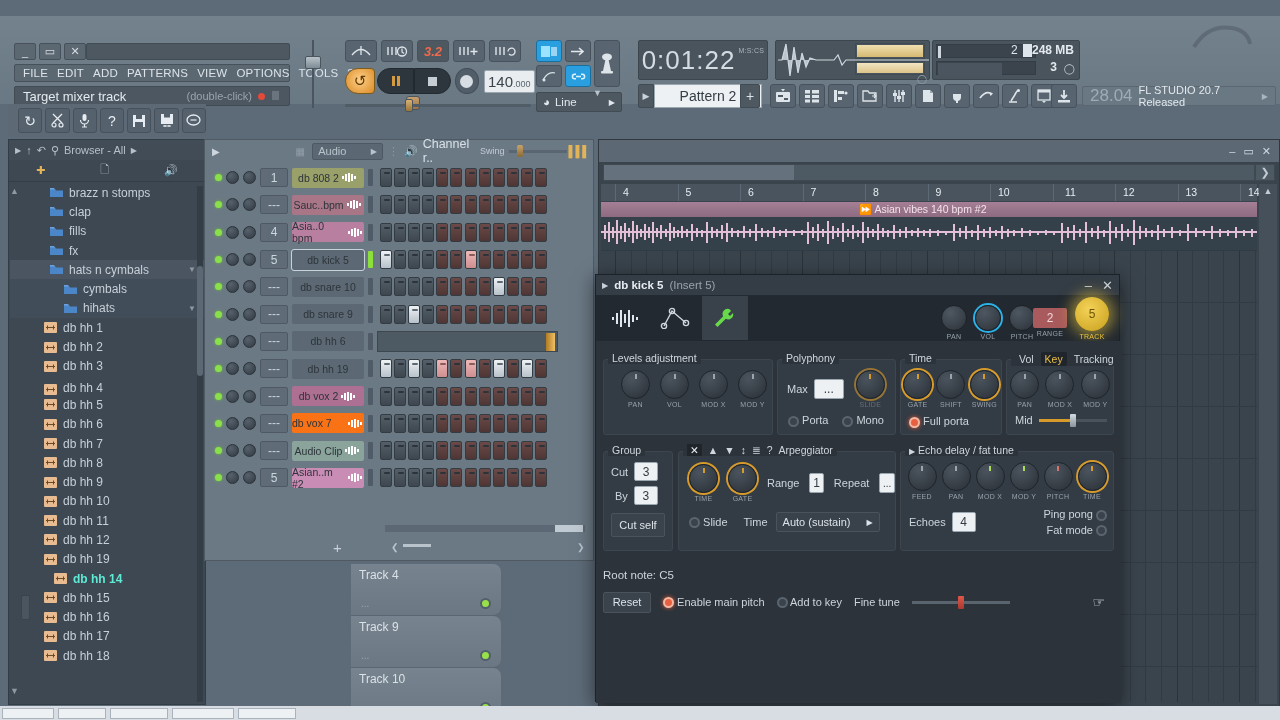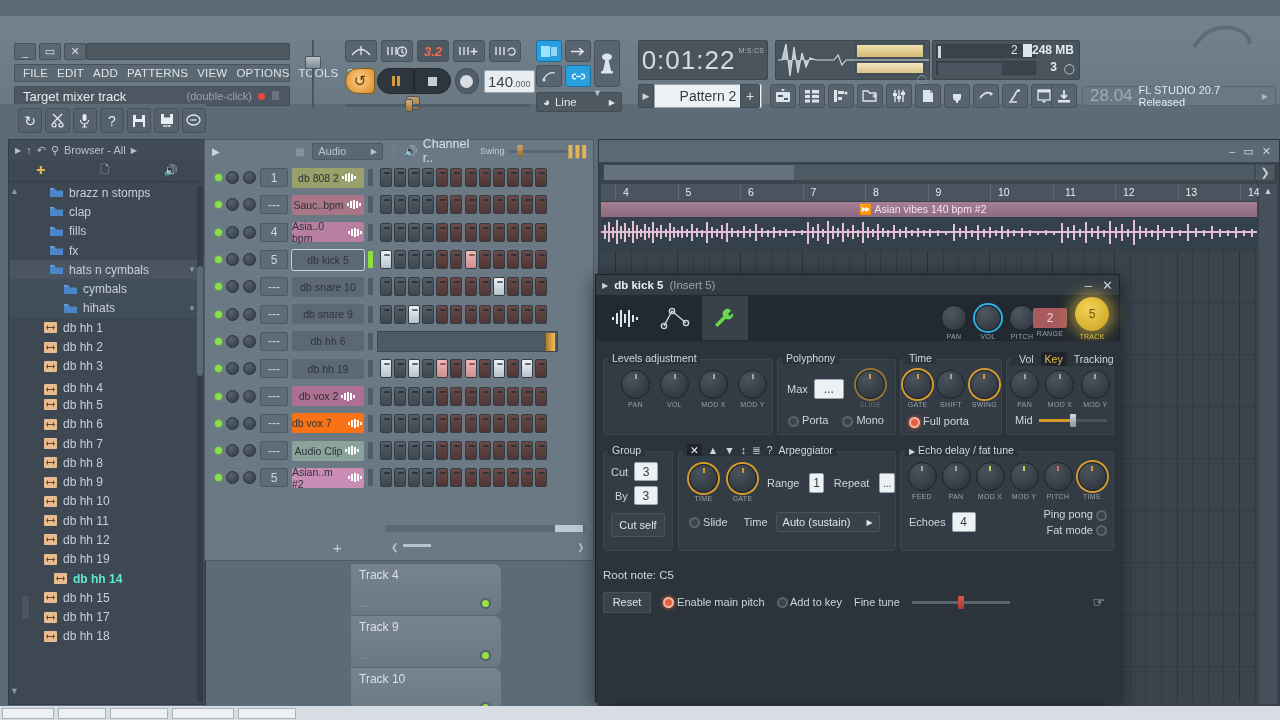--- a/index.html
+++ b/index.html
@@ -746,20 +746,27 @@
             <path d="M2 5.5h9M3.5 3.5v4M9.5 3.5v4" stroke="#6b4a28" stroke-width="1"></path>
           </svg>
           <span>db hh 14</span>
         </div>
         <div class="bri" style="padding-left: 34px;">
           <svg class="fi" viewBox="0 0 13 11">
             <rect x="0" y="0" width="13" height="11" rx="1" fill="#e8bc90"></rect>
             <path d="M2 5.5h9M3.5 3.5v4M9.5 3.5v4" stroke="#6b4a28" stroke-width="1"></path>
           </svg>
           <span>db hh 15</span>
+        </div>
+        <div class="bri" style="padding-left: 34px;">
+          <svg class="fi" viewBox="0 0 13 11">
+            <rect x="0" y="0" width="13" height="11" rx="1" fill="#e8bc90"></rect>
+            <path d="M2 5.5h9M3.5 3.5v4M9.5 3.5v4" stroke="#6b4a28" stroke-width="1"></path>
+          </svg>
+          <span>db hh 16</span>
         </div>
         <div class="bri" style="padding-left: 34px;">
           <svg class="fi" viewBox="0 0 13 11">
             <rect x="0" y="0" width="13" height="11" rx="1" fill="#e8bc90"></rect>
             <path d="M2 5.5h9M3.5 3.5v4M9.5 3.5v4" stroke="#6b4a28" stroke-width="1"></path>
           </svg>
           <span>db hh 17</span>
         </div>
         <div class="bri" style="padding-left: 34px;">
           <svg class="fi" viewBox="0 0 13 11">

